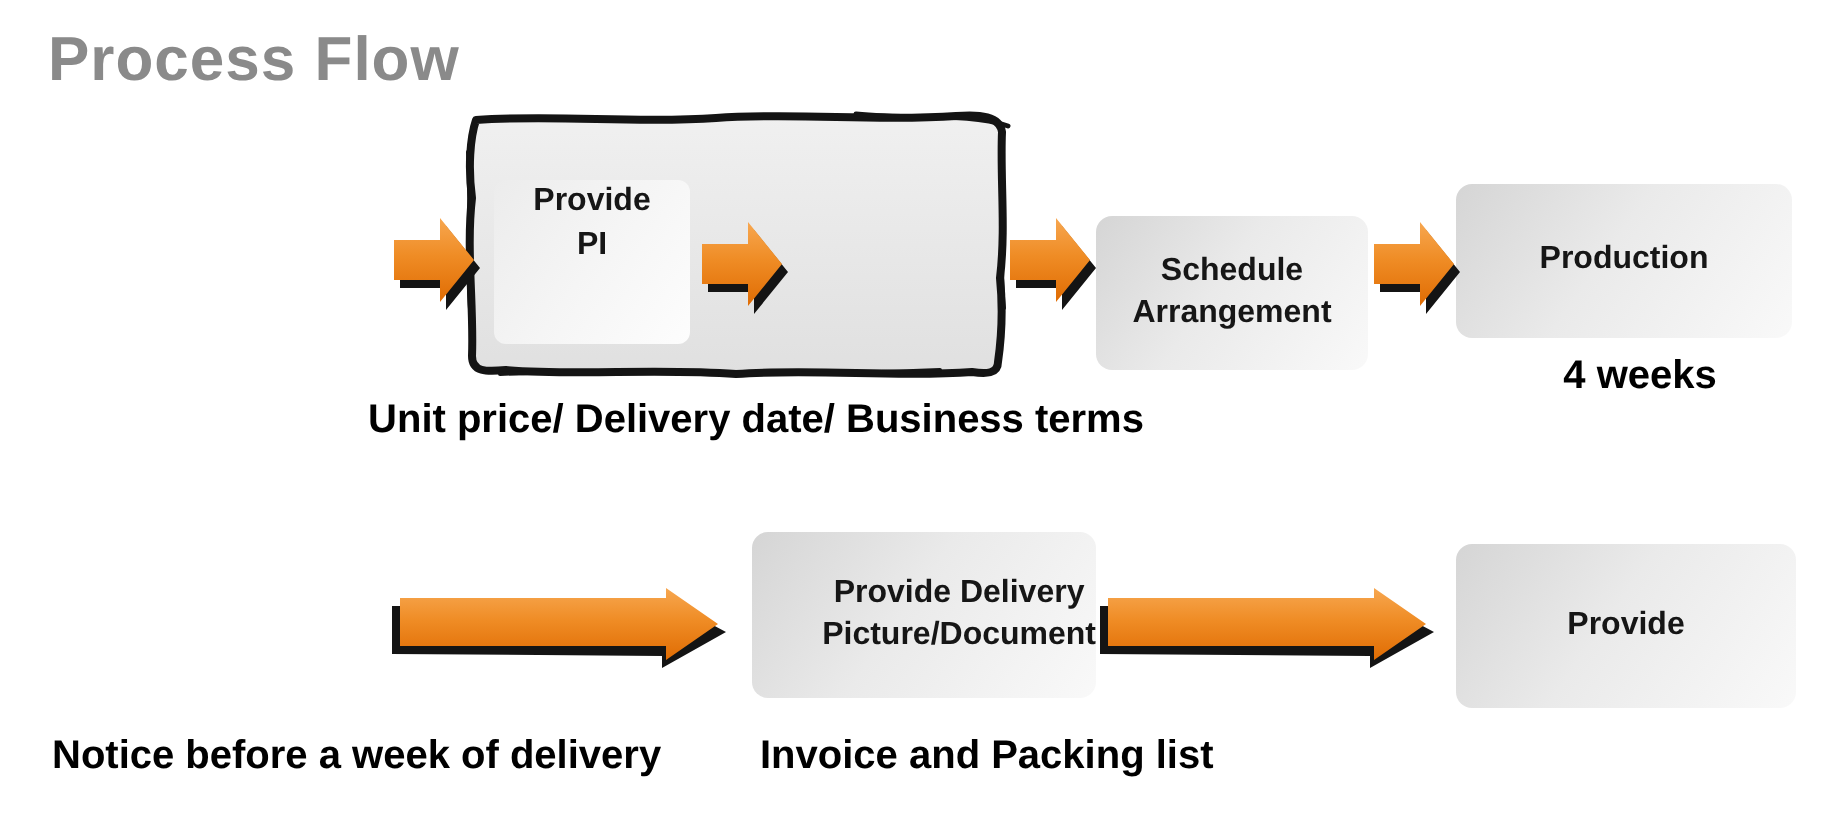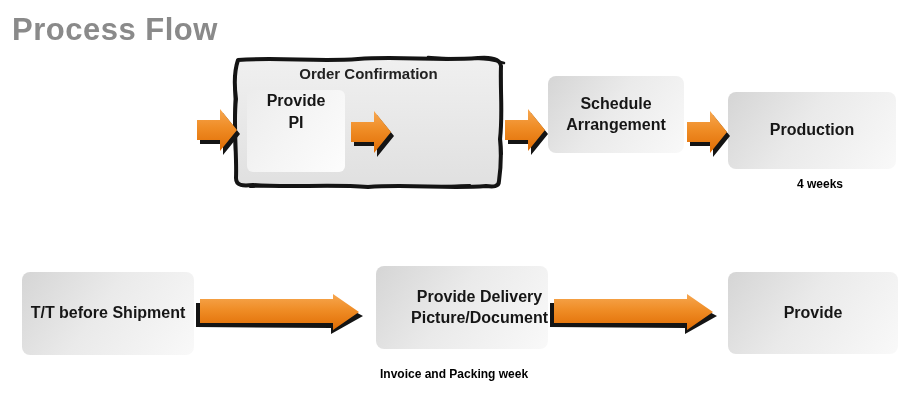--- a/index.html
+++ b/index.html
@@ -1,21 +1,21 @@
 <!DOCTYPE html>
 <html><head>
 <meta charset="utf-8">
 <style>
   html,body{margin:0;padding:0;background:#fff;}
   .stage{
     position:relative;width:916px;height:409px;background:#ffffff;overflow:hidden;
     font-family:"Liberation Sans","DejaVu Sans",sans-serif;color:#1a1a1a;
   }
   .page-title{
-    position:absolute;left:12px;top:12px;font-size:31px;font-weight:bold;
+    position:absolute;left:24px;top:12px;font-size:31px;font-weight:bold;
     color:#8a8a8a;letter-spacing:.5px;
   }
   .gbox{
     position:absolute;border-radius:8px;
     background:linear-gradient(125deg,#d5d5d5 0%,#eaeaea 45%,#f9f9f9 100%);
     display:flex;align-items:center;justify-content:center;text-align:center;
     font-size:16px;font-weight:bold;color:#161616;line-height:1.3;
     white-space:pre-line;
   }
   .ibox{
@@ -26,21 +26,21 @@
     white-space:pre-line;z-index:3;
   }
   .oc-group{position:absolute;left:228px;top:54px;width:281px;height:138px;z-index:2;}
   .oc-sketch{position:absolute;left:0;top:0;width:281px;height:138px;overflow:visible;}
   .oc-label{
     position:absolute;left:0;top:11px;width:100%;text-align:center;
     font-size:15px;font-weight:bold;color:#222;z-index:3;
   }
   .arrow{position:absolute;z-index:4;overflow:visible;}
   .note{
-    position:absolute;font-size:12px;font-weight:bold;color:#000;white-space:nowrap;
+    position:absolute;font-size:20px;font-weight:bold;color:#000;white-space:nowrap;
   }
   .note-center{transform:translateX(-50%);}
 </style>
 </head>
 <body>
 
 <svg width="0" height="0" style="position:absolute" aria-hidden="true">
   <defs>
     <linearGradient id="gradOrange" x1="0" y1="0" x2="0" y2="1">
       <stop offset="0%" stop-color="#F7A750"></stop>
@@ -68,73 +68,71 @@
     <svg class="oc-sketch" viewBox="0 0 281 138">
       <path d="M10,6 C50,3 90,8 130,5 C170,2 210,7 250,4 C262,3 272,4 273,12
                C272,35 275,60 272,85 C274,105 272,120 271,127 C271,133 265,133 258,132
                C220,135 180,130 140,133 C100,130 60,134 25,131 C15,132 8,132 8,124
                C9,100 5,70 8,45 C6,30 7,15 10,6 Z" fill="url(#gradGray)" stroke="#141414" stroke-width="4" stroke-linejoin="round"></path>
       <path d="M200,3 C230,6 255,2 276,9" fill="none" stroke="#141414" stroke-width="2.5" stroke-linecap="round"></path>
       <path d="M273,12 C275,42 271,72 274,100" fill="none" stroke="#141414" stroke-width="2" stroke-linecap="round"></path>
       <path d="M6,22 C8,52 4,90 9,118" fill="none" stroke="#141414" stroke-width="2" stroke-linecap="round"></path>
       <path d="M22,133 C80,130 150,135 242,131" fill="none" stroke="#141414" stroke-width="2" stroke-linecap="round"></path>
     </svg>
-    <div class="oc-label">Order Confirmation</div>
     <div class="ibox" style="left:19px;top:36px;width:98px;height:82px;">
       <span>Provide
 PI</span>
     </div>
   </div>
 
   <svg class="arrow" style="left:350px;top:110px;" width="46" height="50" viewBox="0 0 46 50">
     <polygon points="4,16 27,16 27,5 44,26 27,47 27,36 4,36" fill="#141414"></polygon>
     <polygon points="1,12 24,12 24,1 41,22 24,43 24,32 1,32" fill="url(#gradOrange)"></polygon>
   </svg>
 
   <svg class="arrow" style="left:504px;top:108px;" width="46" height="50" viewBox="0 0 46 50">
     <polygon points="4,16 27,16 27,5 44,26 27,47 27,36 4,36" fill="#141414"></polygon>
     <polygon points="1,12 24,12 24,1 41,22 24,43 24,32 1,32" fill="url(#gradOrange)"></polygon>
   </svg>
 
-  <div class="gbox" style="left:548px;top:76px;width:136px;height:77px;">
+  <div class="gbox" style="left:548px;top:108px;width:136px;height:77px;">
     <span>Schedule
 Arrangement</span>
   </div>
 
   <svg class="arrow" style="left:686px;top:110px;" width="46" height="50" viewBox="0 0 46 50">
     <polygon points="4,16 27,16 27,5 44,26 27,47 27,36 4,36" fill="#141414"></polygon>
     <polygon points="1,12 24,12 24,1 41,22 24,43 24,32 1,32" fill="url(#gradOrange)"></polygon>
   </svg>
 
   <div class="gbox" style="left:728px;top:92px;width:168px;height:77px;">
     <span>Production</span>
   </div>
 
+  <div class="note note-center" style="left:378px;top:199px;">Unit price/ Delivery date/ Business terms</div>
 
   <div class="note note-center" style="left:820px;top:177px;">4 weeks</div>
 
-  <div class="gbox" style="left:22px;top:272px;width:172px;height:83px;">
-    <span>T/T before Shipment</span>
-  </div>
 
   <svg class="arrow" style="left:200px;top:293px;" width="165" height="46" viewBox="0 0 165 46">
     <polygon points="-4,10 131,10 131,6 163,23 131,41 131,35 -4,34" fill="#141414"></polygon>
     <polygon points="0,6 133,6 133,1 159,19 133,37 133,30 0,30" fill="url(#gradOrange)"></polygon>
   </svg>
 
   <div class="gbox" style="left:376px;top:266px;width:172px;height:83px;justify-content:flex-end;">
     <span>Provide Delivery
 Picture/Document</span>
   </div>
 
   <svg class="arrow" style="left:554px;top:293px;" width="165" height="46" viewBox="0 0 165 46">
     <polygon points="-4,10 131,10 131,6 163,23 131,41 131,35 -4,34" fill="#141414"></polygon>
     <polygon points="0,6 133,6 133,1 159,19 133,37 133,30 0,30" fill="url(#gradOrange)"></polygon>
   </svg>
 
   <div class="gbox" style="left:728px;top:272px;width:170px;height:82px;">
     <span>Provide</span>
   </div>
 
+  <div class="note" style="left:26px;top:367px;">Notice before a week of delivery</div>
 
-  <div class="note" style="left:380px;top:367px;">Invoice and Packing week</div>
+  <div class="note" style="left:380px;top:367px;">Invoice and Packing list</div>
 
 </div>
 
 </body></html>

